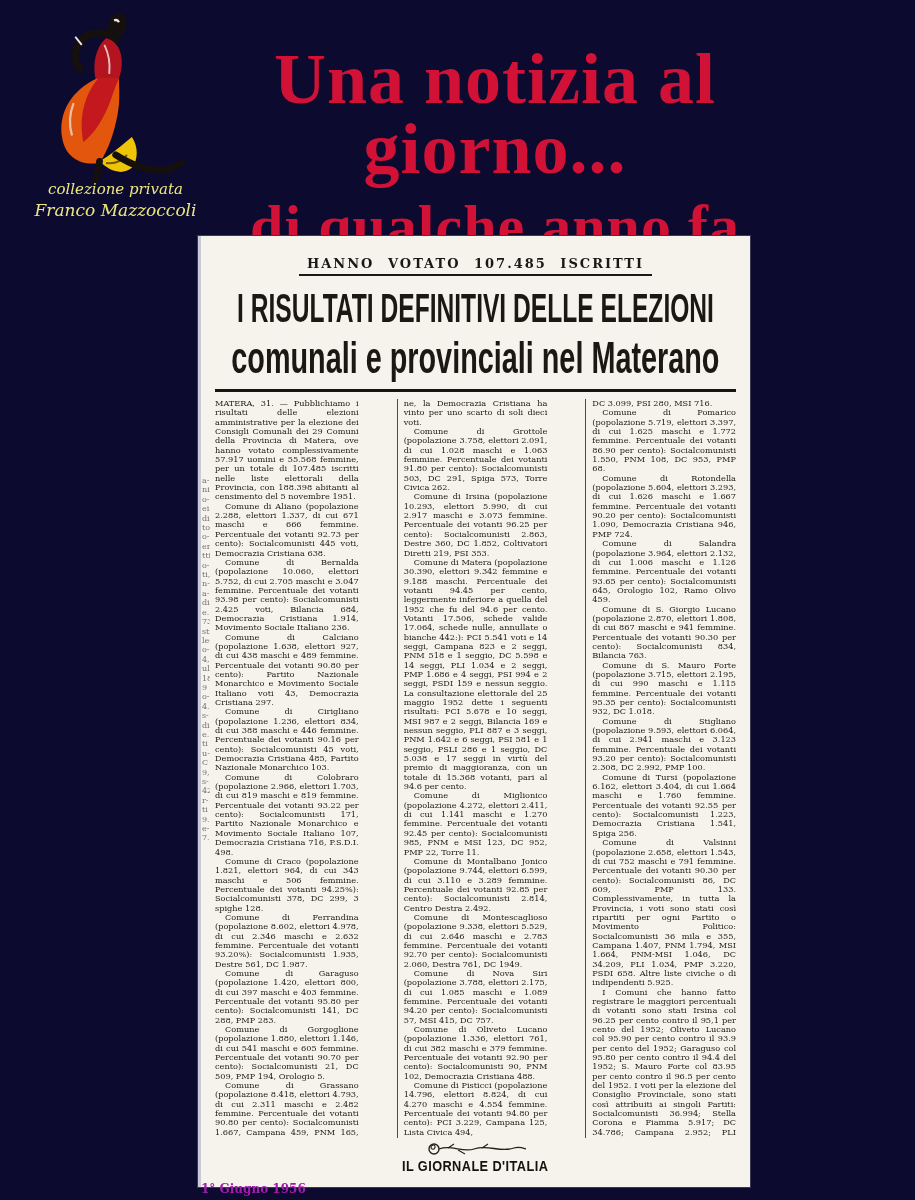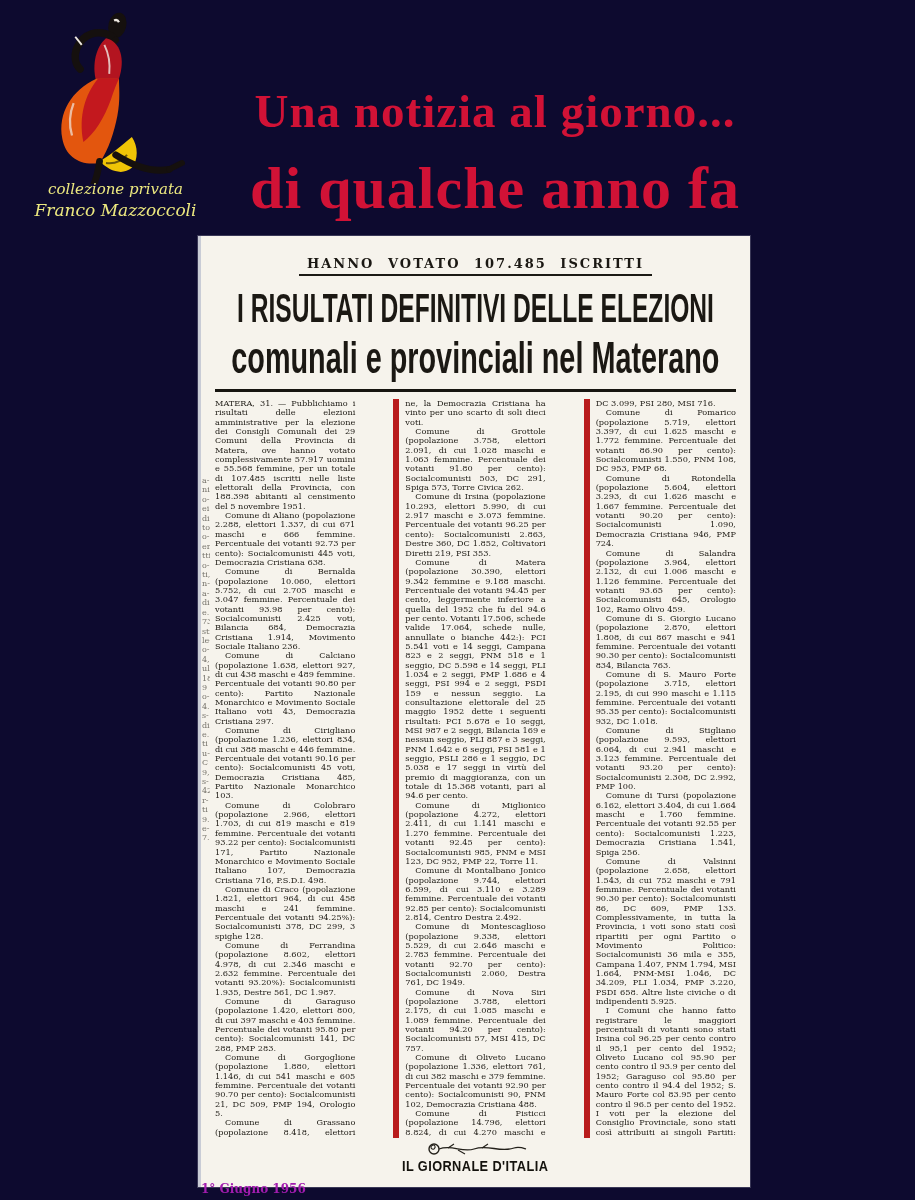--- a/index.html
+++ b/index.html
@@ -6,21 +6,21 @@
   body{background:#0d0a2f;position:relative;font-family:"Liberation Sans",sans-serif;}
 
   
   .logo{position:absolute;left:22px;top:6px;width:168px;height:178px;}
   .credit{position:absolute;left:8px;top:180px;width:215px;text-align:center;
           font-family:"DejaVu Serif",serif;font-style:italic;color:#ece87f;}
   .credit .c1{font-size:15px;line-height:19px;text-align:center;}
   .credit .c2{font-size:17px;line-height:22px;}
   .banner-title{position:absolute;left:145px;top:44px;width:700px;text-align:center;
           color:#d11236;font-family:"Liberation Serif",serif;font-weight:bold;}
-  .banner-title .t1{font-size:47px;line-height:70px;letter-spacing:1px;margin-top:32px;}
+  .banner-title .t1{font-size:72px;line-height:70px;letter-spacing:1px;}
   .banner-title .t2{font-size:60px;line-height:70px;margin-top:7px;letter-spacing:1px;}
 
   
   .clipping{position:absolute;left:198px;top:236px;width:549px;height:951px;
             background:#f6f3ec;color:#1b1813;border-left:3px solid #c9ccd6;
             box-shadow:0 0 0 1px #3a3857;}
   .edge-strip{position:absolute;left:1px;top:240px;width:8px;height:640px;overflow:hidden;
             font-family:"DejaVu Serif",serif;font-size:8px;line-height:9.4px;color:#55524a;
             white-space:pre-line;opacity:.8;}
   .kicker{margin:20px auto 0 auto;width:max-content;max-width:500px;
@@ -33,21 +33,21 @@
        transform:scaleX(0.60);transform-origin:50% 50%;}
   .hl2{width:max-content;white-space:nowrap;font-family:"Liberation Sans",sans-serif;
        font-weight:bold;font-size:45px;line-height:52px;
        transform:scaleX(0.64);transform-origin:50% 50%;}
   .hrule{border-bottom:3px solid #171510;margin:5px 14px 7px 14px;}
 
   .body-cols{display:flex;height:739px;overflow:hidden;padding:0 8px;gap:32px;}
   .col{flex:1 1 0;padding:0 6px;overflow:hidden;
        font-family:"DejaVu Serif",serif;font-size:8.2px;line-height:9.35px;
        text-align:justify;color:#23201a;}
-  .col.mid{border-left:6px solid #b91c1c;}
+  .col.mid{border-left:1px solid #b91c1c;}
   .col p{margin:0;text-indent:10px;}
   .col p.noindent{text-indent:0;}
 
   .clip-footer{margin-top:3px;}
   .clip-footer .rose{display:block;margin:0 auto;width:104px;height:16px;}
   .masthead-wrap{display:flex;justify-content:center;}
   .masthead{width:max-content;white-space:nowrap;font-family:"Liberation Sans",sans-serif;
        font-weight:bold;font-size:15px;line-height:17px;letter-spacing:.5px;
        transform:scaleX(0.85);transform-origin:50% 50%;color:#14120d;}
   .issue-date{font-family:"DejaVu Serif",serif;font-weight:bold;font-size:12px;
@@ -146,21 +146,21 @@
   <div class="hrule"></div>
 
   <div class="body-cols">
     <div class="col">
         <p class="noindent">MATERA, 31. — Pubblichiamo i risultati delle elezioni amministrative per la elezione dei Consigli Comunali dei 29 Comuni della Provincia di Matera, ove hanno votato complessivamente 57.917 uomini e 55.568 femmine, per un totale di 107.485 iscritti nelle liste elettorali della Provincia, con 188.398 abitanti al censimento del 5 novembre 1951.</p>
         <p>Comune di Aliano (popolazione 2.288, elettori 1.337, di cui 671 maschi e 666 femmine. Percentuale dei votanti 92.73 per cento): Socialcomunisti 445 voti, Democrazia Cristiana 638.</p>
         <p>Comune di Bernalda (popolazione 10.060, elettori 5.752, di cui 2.705 maschi e 3.047 femmine. Percentuale dei votanti 93.98 per cento): Socialcomunisti 2.425 voti, Bilancia 684, Democrazia Cristiana 1.914, Movimento Sociale Italiano 236.</p>
         <p>Comune di Calciano (popolazione 1.638, elettori 927, di cui 438 maschi e 489 femmine. Percentuale dei votanti 90.80 per cento): Partito Nazionale Monarchico e Movimento Sociale Italiano voti 43, Democrazia Cristiana 297.</p>
         <p>Comune di Cirigliano (popolazione 1.236, elettori 834, di cui 388 maschi e 446 femmine. Percentuale dei votanti 90.16 per cento): Socialcomunisti 45 voti, Democrazia Cristiana 485, Partito Nazionale Monarchico 103.</p>
         <p>Comune di Colobraro (popolazione 2.966, elettori 1.703, di cui 819 maschi e 819 femmine. Percentuale dei votanti 93.22 per cento): Socialcomunisti 171, Partito Nazionale Monarchico e Movimento Sociale Italiano 107, Democrazia Cristiana 716, P.S.D.I. 498.</p>
-        <p>Comune di Craco (popolazione 1.821, elettori 964, di cui 458 maschi e 241 femmine. Percentuale dei votanti 94.25%): Socialcomunisti 378, DC 299, 3 spighe 128.</p>
+        <p>Comune di Craco (popolazione 1.821, elettori 964, di cui 343 maschi e 506 femmine. Percentuale dei votanti 94.25%): Socialcomunisti 378, DC 299, 3 spighe 128.</p>
         <p>Comune di Ferrandina (popolazione 8.602, elettori 4.978, di cui 2.346 maschi e 2.632 femmine. Percentuale dei votanti 93.20%): Socialcomunisti 1.935, Destre 561, DC 1.987.</p>
         <p>Comune di Garaguso (popolazione 1.420, elettori 800, di cui 397 maschi e 403 femmine. Percentuale dei votanti 95.80 per cento): Socialcomunisti 141, DC 288, PMP 283.</p>
         <p>Comune di Gorgoglione (popolazione 1.880, elettori 1.146, di cui 541 maschi e 605 femmine. Percentuale dei votanti 90.70 per cento): Socialcomunisti 21, DC 509, PMP 194, Orologio 5.</p>
         <p>Comune di Grassano (popolazione 8.418, elettori 4.793, di cui 2.311 maschi e 2.482 femmine. Percentuale dei votanti 90.80 per cento): Socialcomunisti 1.667, Campana 459, PNM 165, DC 1.677. In tale comu-</p>
       </div>
     <div class="col mid">
         <p class="noindent">ne, la Democrazia Cristiana ha vinto per uno scarto di soli dieci voti.</p>
         <p>Comune di Grottole (popolazione 3.758, elettori 2.091, di cui 1.028 maschi e 1.063 femmine. Percentuale dei votanti 91.80 per cento): Socialcomunisti 503, DC 291, Spiga 573, Torre Civica 262.</p>
         <p>Comune di Irsina (popolazione 10.293, elettori 5.990, di cui 2.917 maschi e 3.073 femmine. Percentuale dei votanti 96.25 per cento): Socialcomunisti 2.863, Destre 360, DC 1.852, Coltivatori Diretti 219, PSI 353.</p>
         <p>Comune di Matera (popolazione 30.390, elettori 9.342 femmine e 9.188 maschi. Percentuale dei votanti 94.45 per cento, leggermente inferiore a quella del 1952 che fu del 94.6 per cento. Votanti 17.506, schede valide 17.064, schede nulle, annullate o bianche 442:): PCI 5.541 voti e 14 seggi, Campana 823 e 2 seggi, PNM 518 e 1 seggio, DC 5.598 e 14 seggi, PLI 1.034 e 2 seggi, PMP 1.686 e 4 seggi, PSI 994 e 2 seggi, PSDI 159 e nessun seggio. La consultazione elettorale del 25 maggio 1952 dette i seguenti risultati: PCI 5.678 e 10 seggi, MSI 987 e 2 seggi, Bilancia 169 e nessun seggio, PLI 887 e 3 seggi, PNM 1.642 e 6 seggi, PSI 581 e 1 seggio, PSLI 286 e 1 seggio, DC 5.038 e 17 seggi in virtù del premio di maggioranza, con un totale di 15.368 votanti, pari al 94.6 per cento.</p>

